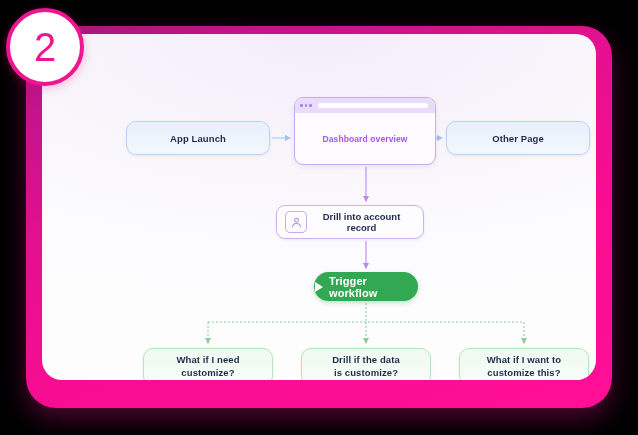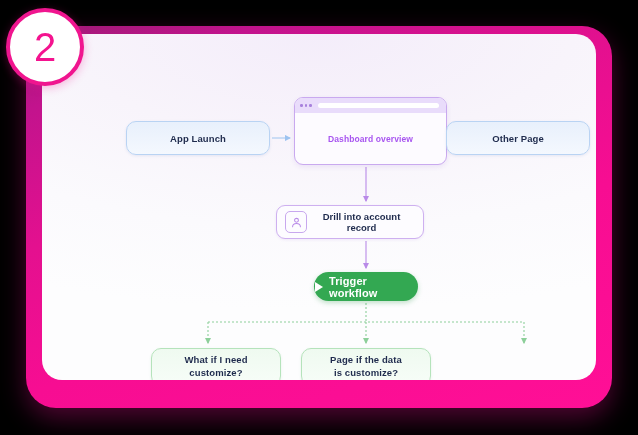--- a/index.html
+++ b/index.html
@@ -92,21 +92,21 @@
     box-shadow: 0 1px 3px rgba(40,80,160,0.10);
   }
   .node-page.left  { left: 84px;  top: 87px; }
   .node-page.right { left: 404px; top: 87px; }
 
   
   .browser-card {
     position: absolute;
     left: 252px;
     top: 63px;
-    width: 153px;
+    width: 142px;
     height: 68px;
     border-radius: 9px;
     border: 1px solid #c9a9ef;
     background: #fdfbff;
     overflow: hidden;
     box-shadow: 0 2px 5px rgba(120,60,200,0.10);
   }
   .browser-bar {
     height: 15px;
     background: #e9dcfb;
@@ -210,21 +210,21 @@
     width: 130px;
     height: 38px;
     top: 314px;
     border-radius: 10px;
     background: linear-gradient(180deg, #effaf0 0%, #f7fdf8 100%);
     border: 1px solid #b5e3bb;
     color: #1f2b4d;
     line-height: 1.35;
     box-shadow: 0 1px 3px rgba(50,150,80,0.10);
   }
-  .node-q.q1 { left: 109px; }
+  .node-q.q1 { left: 101px; }
   .node-q.q2 { left: 259px; }
   .node-q.q3 { left: 417px; }
 
   svg.links {
     position: absolute;
     inset: 0;
     width: 554px;
     height: 346px;
     pointer-events: none;
   }
@@ -307,22 +307,28 @@
         </div>
 
         <div class="node node-q q1">
           <span>
             <span>What if I need</span><br>
             <span>customize?</span>
           </span>
         </div>
         <div class="node node-q q2">
           <span>
-            <span>Page if the data</span><br>
+            <span>Drill if the data</span><br>
             <span>is customize?</span>
+          </span>
+        </div>
+        <div class="node node-q q3">
+          <span>
+            <span>What if I want to</span><br>
+            <span>customize this?</span>
           </span>
         </div>
 
       </div>
     </div>
   </div>
 
   <div class="step-badge">
     <span>2</span>
   </div>

